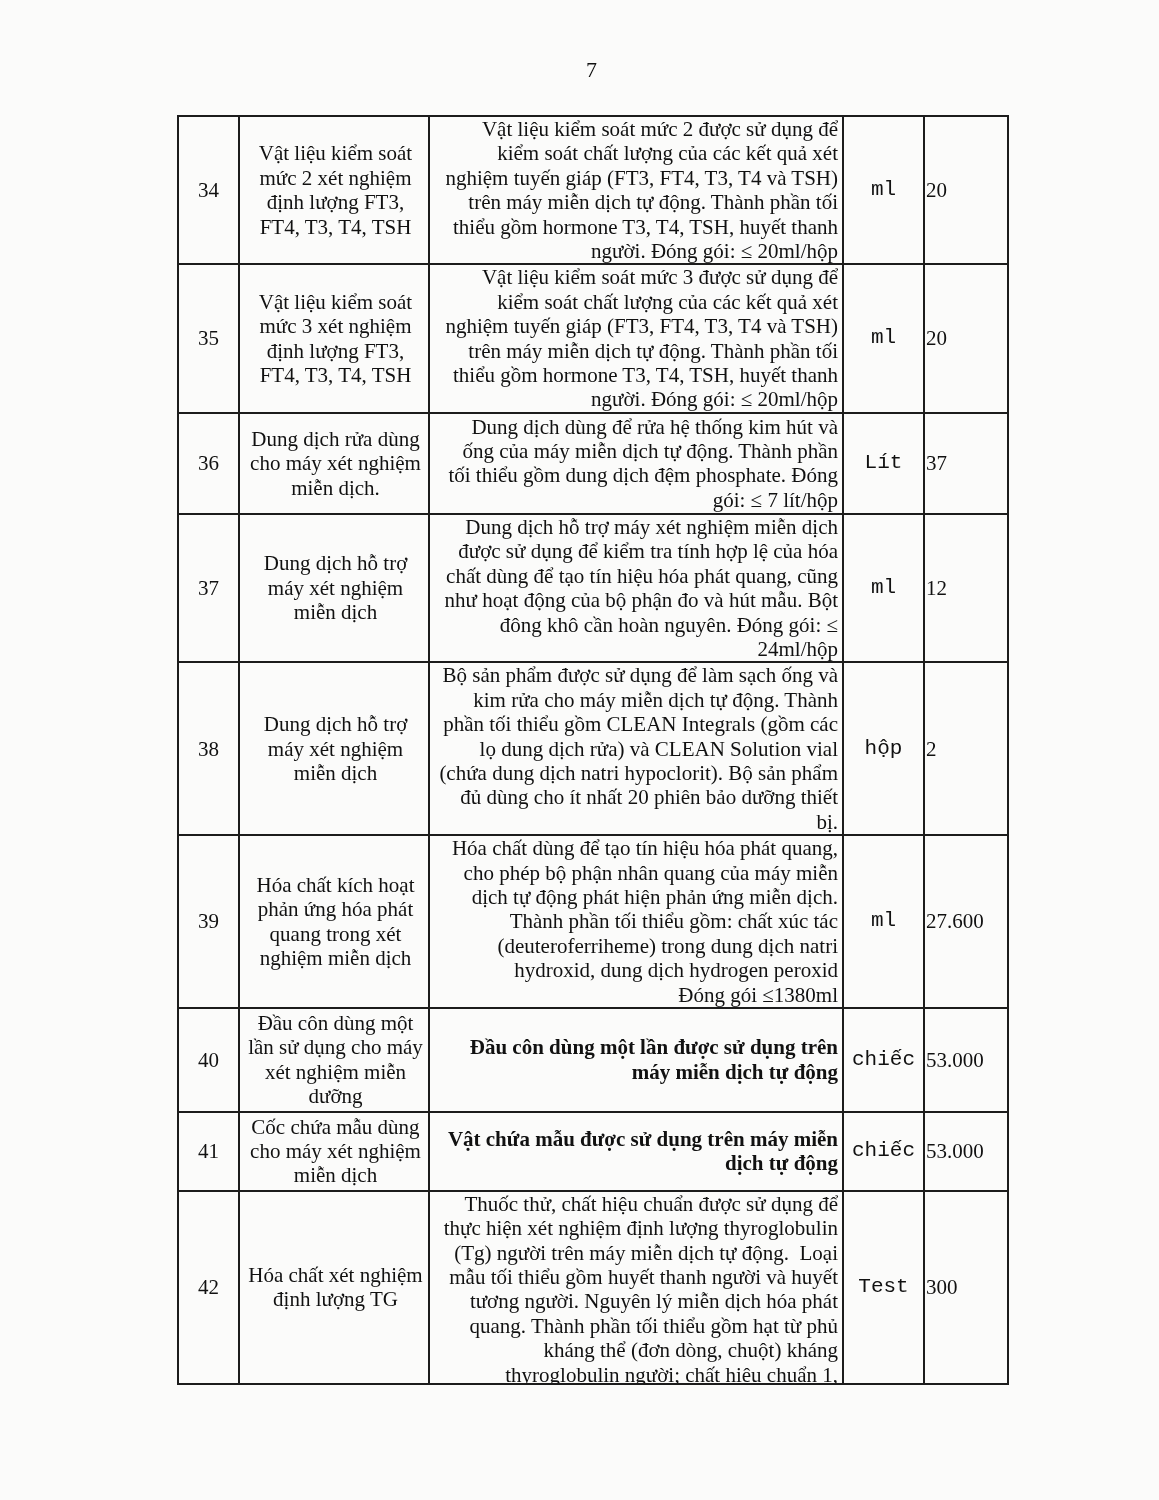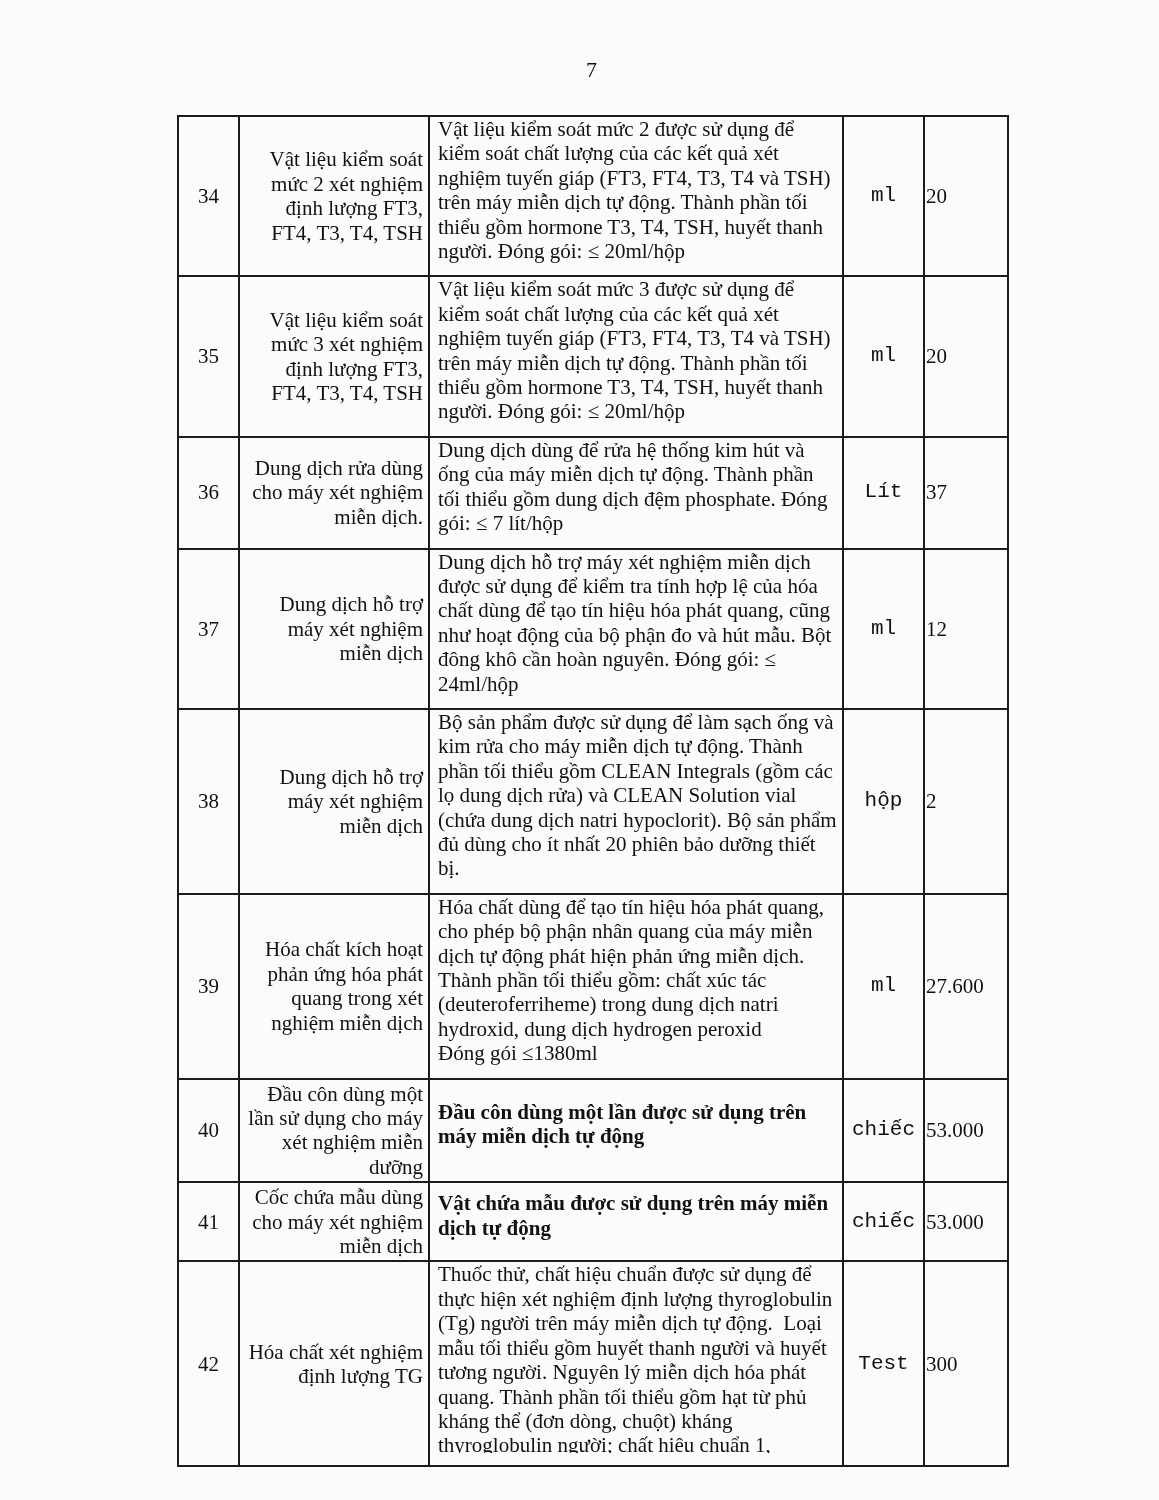--- a/index.html
+++ b/index.html
@@ -34,22 +34,22 @@
     width: 830px;
     border-collapse: collapse;
     table-layout: fixed;
   }
   table.items td {
     border: 2px solid #1c1c1c;
     vertical-align: middle;
     overflow: hidden;
   }
   td.c-no   { text-align: center; }
-  td.c-name { text-align: right; padding: 2px 5px 2px 8px; }
-  td.c-desc { text-align: left; padding: 0 4px 12px 8px; vertical-align: top; white-space: pre-wrap; }
+  td.c-name { text-align: center; padding: 2px 5px 2px 8px; }
+  td.c-desc { text-align: right; padding: 0 4px 0 8px; vertical-align: top; white-space: pre-wrap; }
   td.c-desc.vmid { vertical-align: middle; font-weight: bold; }
   td.c-unit { text-align: center; font-family: Liberation Mono, monospace; }
   td.c-qty  { text-align: left; }
   .desc-inner { }
   .clip { max-height: 191px; overflow: hidden; }
   
   tr.r0 { height: 146px; }
   tr.r1 { height: 144px; }
   tr.r2 { height: 101px; }
   tr.r3 { height: 145px; }

